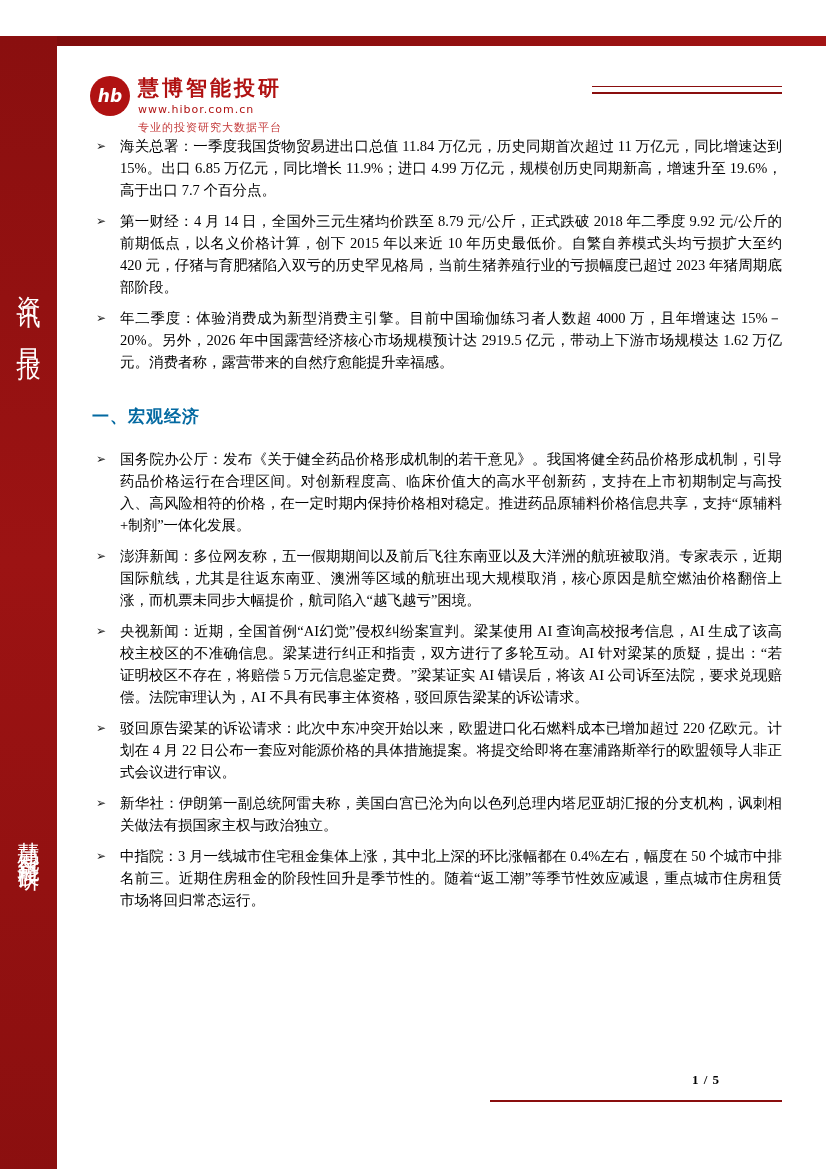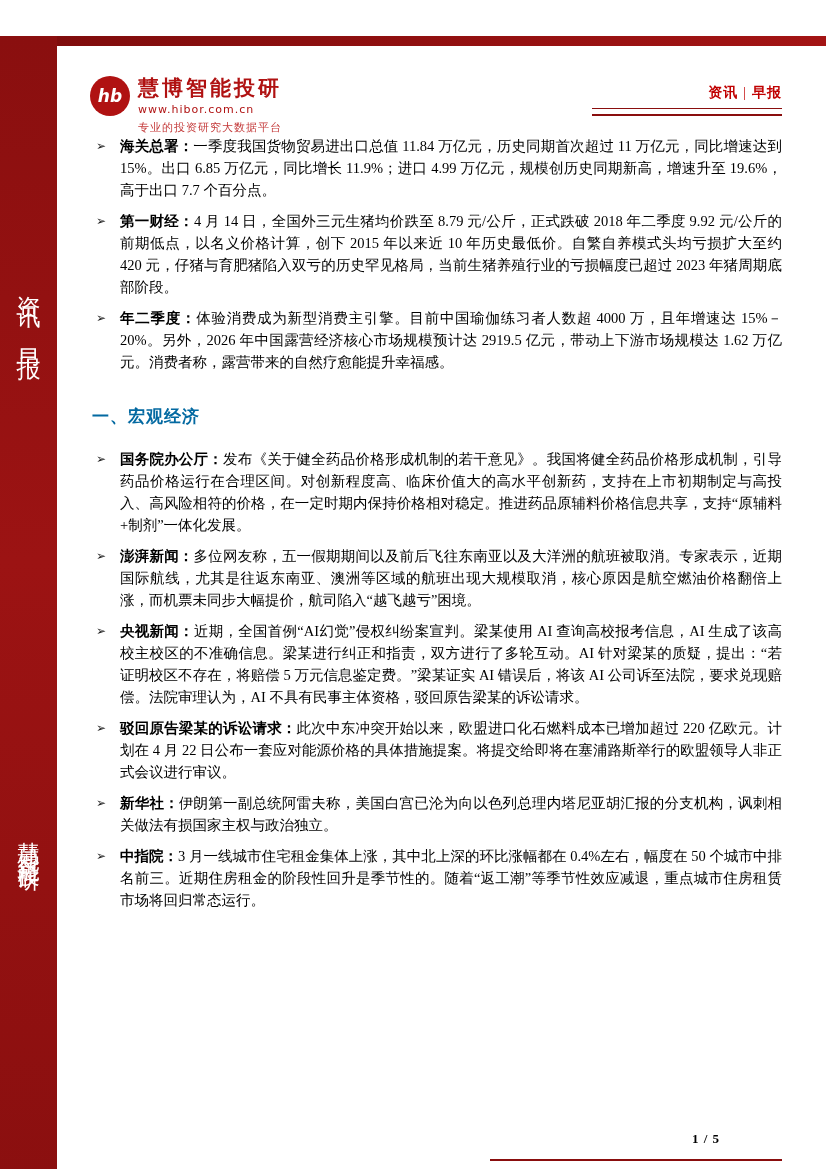--- a/index.html
+++ b/index.html
@@ -29,23 +29,23 @@
   .cat-sep{padding:0 5px;color:#c00000;font-weight:normal;}
   .rule-thin{height:1px;background:#8a0e0e;margin:2px 0 5px 0;}
   .date-line{font-size:15px;font-weight:bold;color:#8a0e0e;letter-spacing:1px;padding-bottom:5px;}
   .rule-thick{height:2px;background:#8a0e0e;}
   .title{margin:60px 0 46px 0;text-align:center;font-size:30px;font-weight:bold;
          color:#9e0f0f;letter-spacing:12px;}
   .news-item{display:flex;margin-bottom:9px;}
   .bullet{flex:0 0 30px;padding-left:6px;box-sizing:border-box;font-size:12px;line-height:22px;
           color:#1a1a1a;font-family:"DejaVu Sans",sans-serif;}
   .news-text{flex:1;font-size:14.5px;line-height:22px;text-align:justify;}
-  .news-source{font-weight:bold;}
+  .news-source{font-weight:normal;}
   .section-heading{font-size:17px;font-weight:bold;margin:32px 0 20px 2px;letter-spacing:1px;color:#0369a1;}
-  .footer{position:absolute;left:400px;top:1095px;width:292px;}
+  .footer{position:absolute;left:400px;top:1036px;width:292px;}
   .page-num{text-align:right;padding-right:62px;font-size:13px;font-weight:bold;letter-spacing:1px;}
   .footer-rule{height:2px;background:#8a0e0e;margin-top:12px;}
 </style>
 </head>
 <body>
 
 <div class="page">
   <div class="topbar"></div>
 
   <aside class="sidebar">
@@ -58,21 +58,20 @@
     <div class="header">
       <div class="brand">
         <div class="logo-circle">hb</div>
         <div class="brand-text">
           <div class="brand-name">慧博智能投研</div>
           <div class="brand-url">www.hibor.com.cn</div>
           <div class="brand-tagline">专业的投资研究大数据平台</div>
         </div>
       </div>
       <div class="header-right">
-        <div class="cat-line"><span>资讯</span><span class="cat-sep">|</span><span>早报</span></div>
         <div class="rule-thin"></div>
         <div class="rule-thick"></div>
       </div>
     </div>
 
 
     <div class="news-list">
       <div class="news-item">
         <span class="bullet">➢</span>
         <div class="news-text"><b class="news-source">海关总署：</b><span>一季度我国货物贸易进出口总值 11.84 万亿元，历史同期首次超过 11 万亿元，同比增速达到 15%。出口 6.85 万亿元，同比增长 11.9%；进口 4.99 万亿元，规模创历史同期新高，增速升至 19.6%，高于出口 7.7 个百分点。</span></div>

